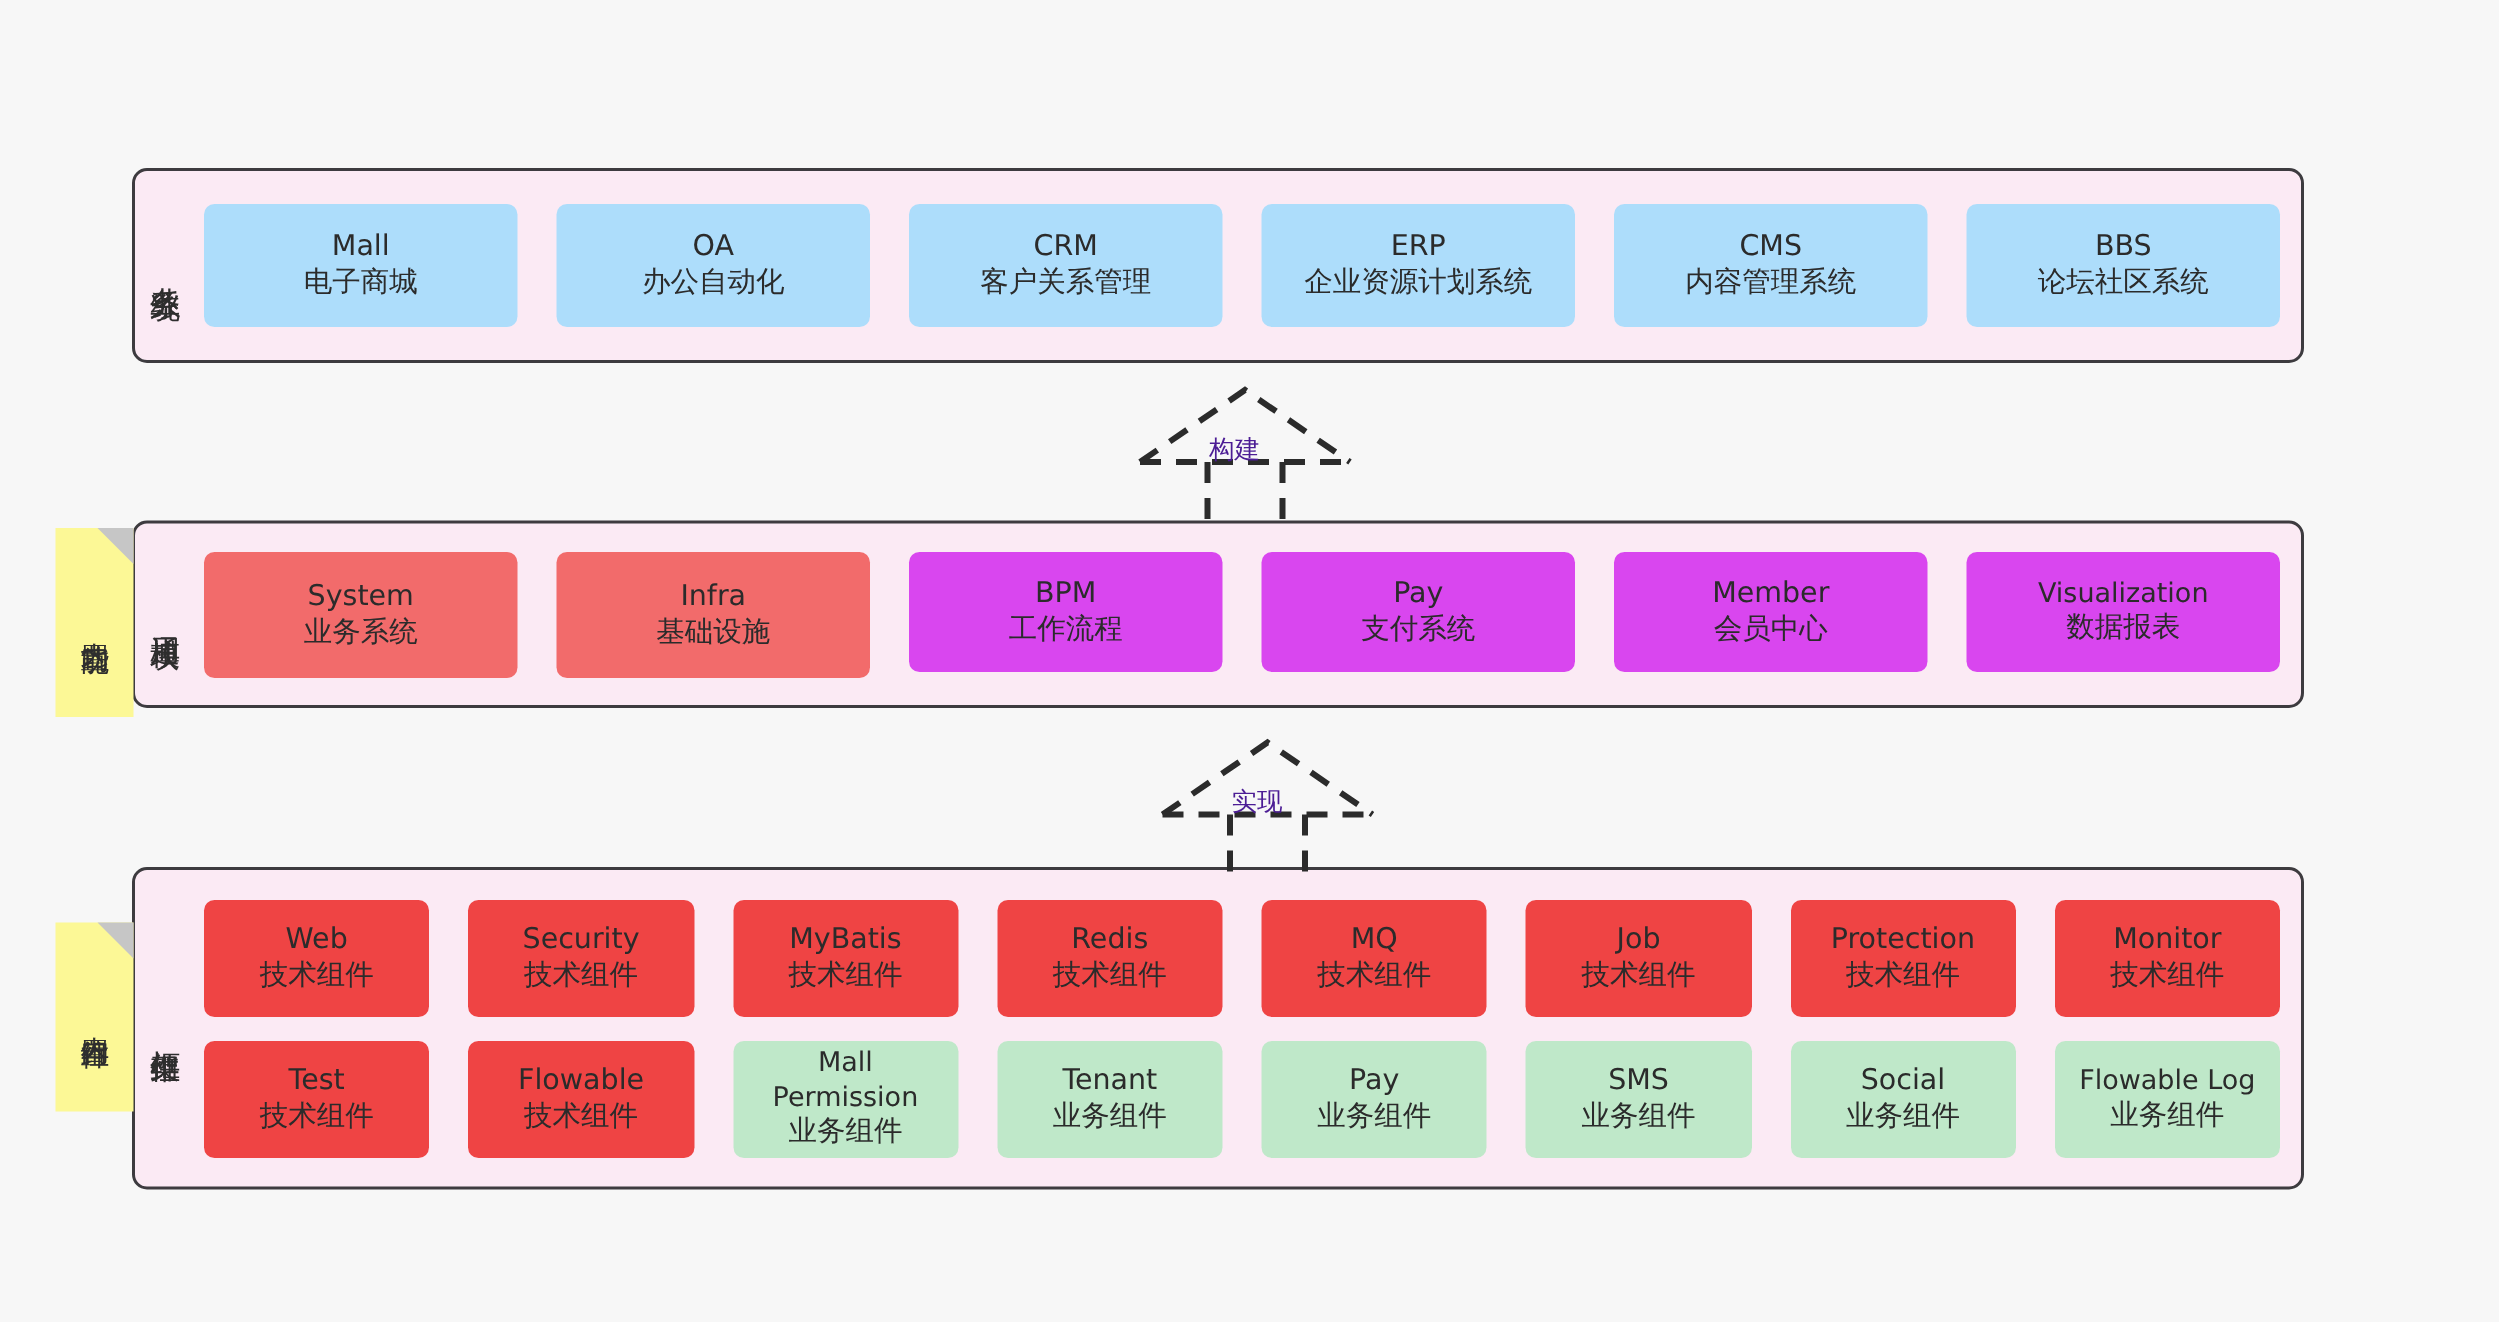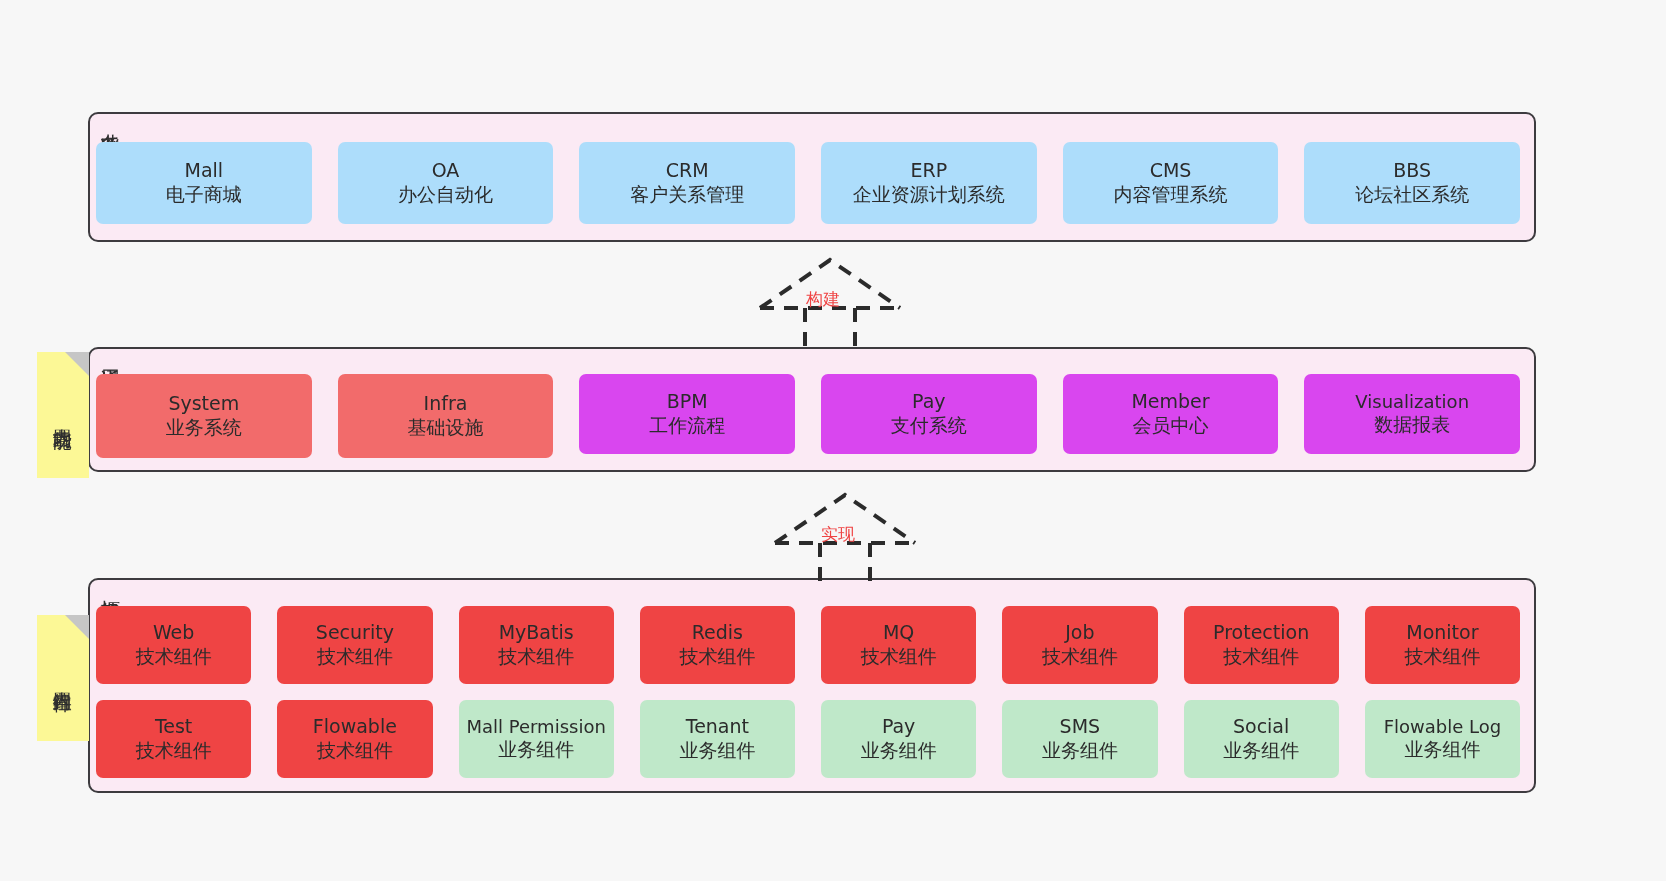--- a/index.html
+++ b/index.html
@@ -23,21 +23,21 @@
   }
 
   
   .layer {
     position: absolute;
     box-sizing: border-box;
     background: #fbeaf4;
     border: 2px solid #3d3b3f;
     border-radius: 10px;
     display: flex;
-    flex-direction: column;
+    flex-direction: row;
     align-items: stretch;
   }
   .layer-title {
     flex: 0 0 auto;
     width: 40px;
     display: flex;
     align-items: center;
     justify-content: center;
     font-size: 20px;
     line-height: 1.06;
@@ -114,21 +114,21 @@
   }
 
   
   .connector {
     position: absolute;
     z-index: 2;
   }
   .conn-label {
     position: absolute;
     font-size: 17px;
-    color: #ef4444;
+    color: #4c1d95;
     background: transparent;
     white-space: nowrap;
   }
 </style>
 </head>
 <body>
 
 <div id="canvas">
 
   <div class="layer" id="layer-business" style="left:88px; top:112px; width:1448px; height:130px;">

